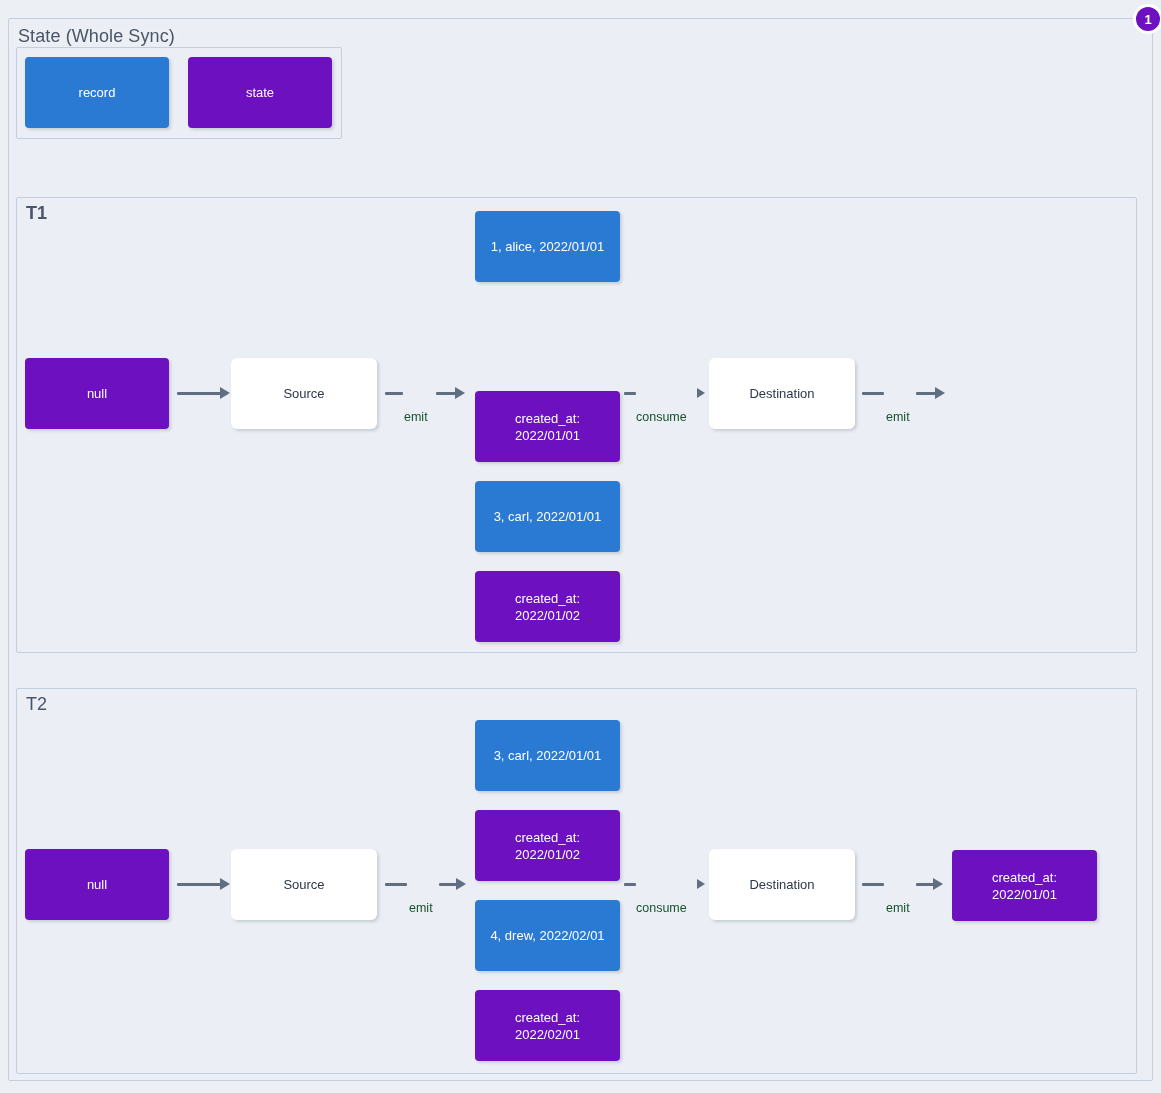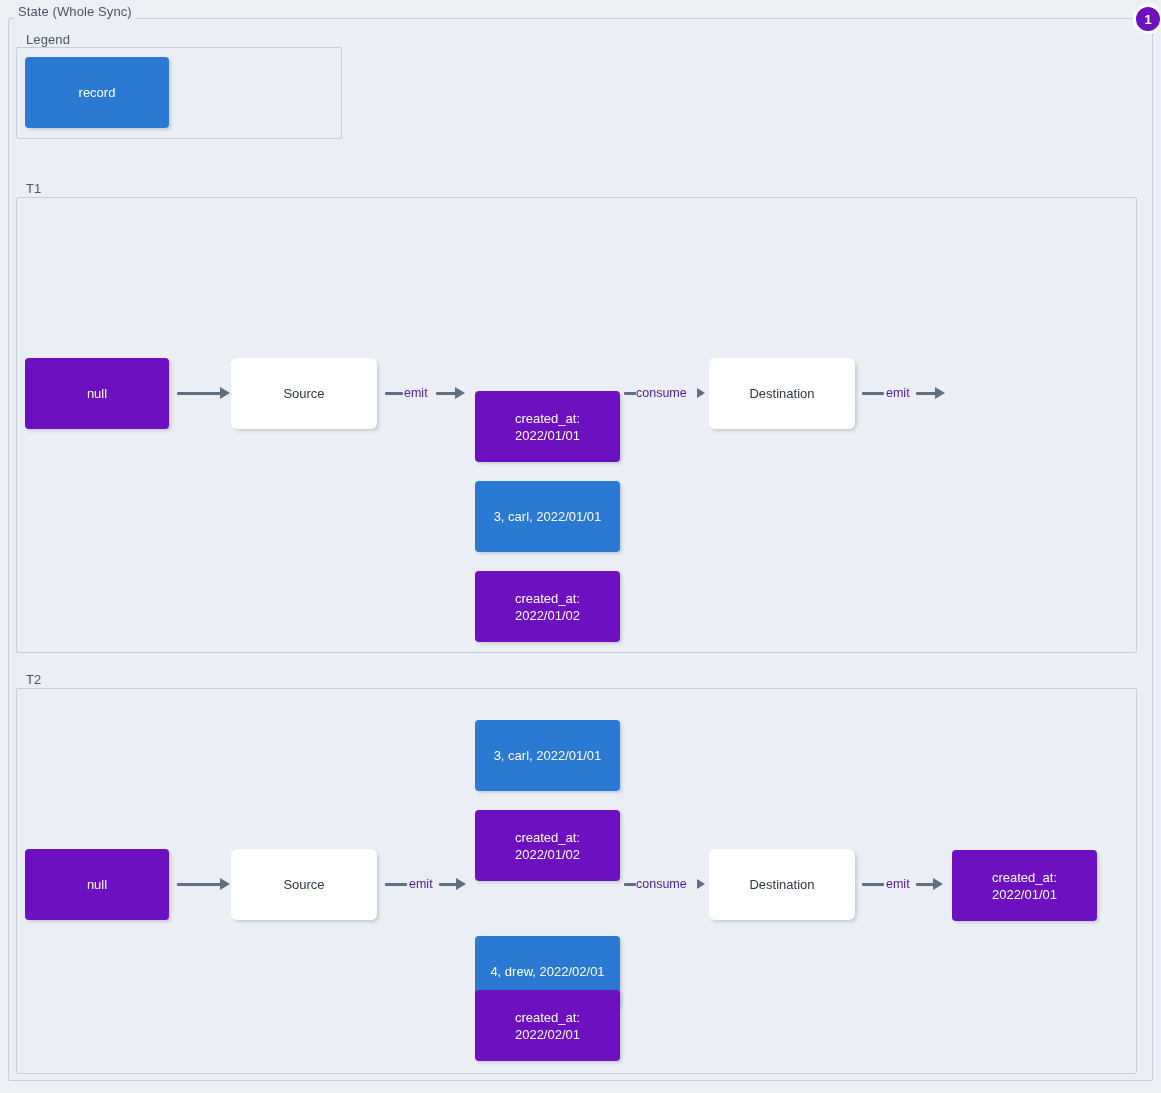--- a/index.html
+++ b/index.html
@@ -19,26 +19,27 @@
   
   .frame {
     position: absolute;
     border: 1px solid #c3cede;
     background: #ebeef4;
     border-radius: 2px;
     box-sizing: border-box;
   }
   .frame-label {
     position: absolute;
-    font-size: 13px;
+    font-size: 18px;
     color: #4a5568;
     background: #eceff4;
     line-height: 14px;
     white-space: nowrap;
     letter-spacing: .1px;
+    margin-top: 24px;
   }
 
   
   .node {
     position: absolute;
     box-sizing: border-box;
     display: flex;
     align-items: center;
     justify-content: center;
     text-align: center;
@@ -79,23 +80,24 @@
     border-left: 10px solid #5f6f81;
   }
   .arrowhead.small {
     border-top-width: 5px;
     border-bottom-width: 5px;
     border-left-width: 8px;
   }
   .edge-label {
     position: absolute;
     font-size: 12.5px;
-    color: #4c1d95;
+    color: #14532d;
     line-height: 14px;
     white-space: nowrap;
+    margin-top: 24px;
   }
 
   
   .badge {
     position: absolute;
     width: 30px;
     height: 30px;
     border-radius: 50%;
     background: #6c10c0;
     color: #ffffff;
@@ -117,40 +119,46 @@
   <div class="frame-label" style="left:14px; top:5px; padding:0 4px;">State (Whole Sync)</div>
 
   <div class="badge" style="left:1133px; top:4px;">1</div>
 
   <div class="frame" style="left:16px; top:47px; width:326px; height:92px;"></div>
   <div class="frame-label" style="left:22px; top:33px; padding:0 4px; background:#ebeef4;">Legend</div>
 
   <div class="node record" style="left:25px; top:57px; width:144px; height:71px;">
     <span>record</span>
   </div>
+  <div class="node state" style="left:188px; top:57px; width:144px; height:71px;">
+    <span>state</span>
+  </div>
 
   <div class="frame" style="left:16px; top:197px; width:1121px; height:456px;"></div>
-  <div class="frame-label" style="left:22px; top:182px; padding:0 4px; background:#ebeef4;">T1</div>
+  <div class="frame-label" style="left:22px; top:182px; padding:0 4px; background:#ebeef4;font-weight:bold;">T1</div>
 
   <div class="node state" style="left:25px; top:358px; width:144px; height:71px;">
     <span>null</span>
   </div>
 
   <div class="edge" style="left:177px; top:392px; width:46px;"></div>
   <div class="arrowhead" style="left:220px; top:387px;"></div>
 
   <div class="node plain" style="left:231px; top:358px; width:146px; height:71px;">
     <span>Source</span>
   </div>
 
   <div class="edge" style="left:385px; top:392px; width:18px;"></div>
   <div class="edge-label" style="left:404px; top:386px;">emit</div>
   <div class="edge" style="left:436px; top:392px; width:22px;"></div>
   <div class="arrowhead" style="left:455px; top:387px;"></div>
 
+  <div class="node record" style="left:475px; top:211px; width:145px; height:71px;">
+    <span>1, alice, 2022/01/01</span>
+  </div>
   <div class="node state" style="left:475px; top:391px; width:145px; height:71px;">
     <span>created_at:
 2022/01/01</span>
   </div>
   <div class="node record" style="left:475px; top:481px; width:145px; height:71px;">
     <span>3, carl, 2022/01/01</span>
   </div>
   <div class="node state" style="left:475px; top:571px; width:145px; height:71px;">
     <span>created_at:
 2022/01/02</span>
@@ -188,21 +196,21 @@
   <div class="edge" style="left:439px; top:883px; width:20px;"></div>
   <div class="arrowhead" style="left:456px; top:878px;"></div>
 
   <div class="node record" style="left:475px; top:720px; width:145px; height:71px;">
     <span>3, carl, 2022/01/01</span>
   </div>
   <div class="node state" style="left:475px; top:810px; width:145px; height:71px;">
     <span>created_at:
 2022/01/02</span>
   </div>
-  <div class="node record" style="left:475px; top:900px; width:145px; height:71px;margin-top:36px;">
+  <div class="node record" style="left:475px; top:900px; width:145px; height:71px;">
     <span>4, drew, 2022/02/01</span>
   </div>
   <div class="node state" style="left:475px; top:990px; width:145px; height:71px;">
     <span>created_at:
 2022/02/01</span>
   </div>
 
   <div class="edge" style="left:624px; top:883px; width:12px;"></div>
   <div class="edge-label" style="left:636px; top:877px;">consume</div>
   <div class="arrowhead small" style="left:697px; top:879px;"></div>

